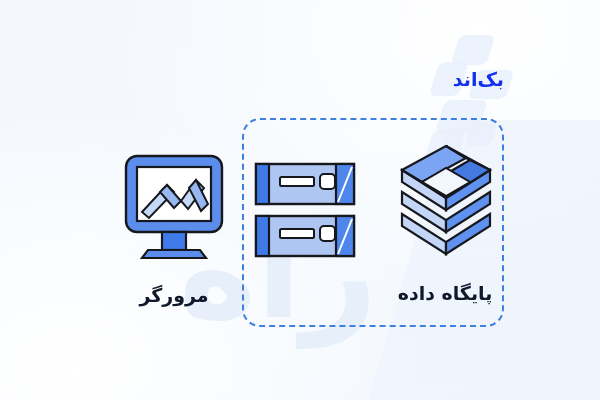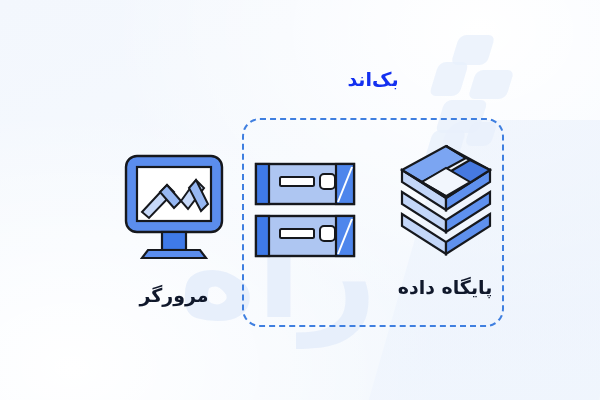--- a/index.html
+++ b/index.html
@@ -78,21 +78,20 @@
     border: 2px dashed #3f7fe0;
     border-radius: 18px;
     box-sizing: border-box;
     background: transparent;
   }
   .backend-title {
     position: absolute;
     left: 242px;
     top: 68px;
     width: 262px;
-    text-align: center;
     color: #1330f0;
     font-size: 19px;
     font-weight: 700;
     direction: rtl;
   }
 
   
   .node {
     position: absolute;
     text-align: center;
@@ -112,21 +111,21 @@
   
   #node-browser { left: 108px; top: 152px; width: 132px; }
   #node-browser .node-label { margin-top: 20px; }
 
   
   #node-webserver { left: 252px; top: 152px; width: 112px; }
   #node-webserver .node-label { margin-top: 20px; }
 
   
   #node-database  { left: 386px; top: 142px; width: 118px; }
-  #node-database .node-label { margin-top: 22px; }
+  #node-database .node-label { margin-top: 28px; }
 
   
   .monitor { position: absolute; left: 16px; top: 2px; }
 
   
   .servers { position: absolute; left: 2px; top: 10px; }
 
   
   .database { position: absolute; left: 12px; top: 0px; }
 

